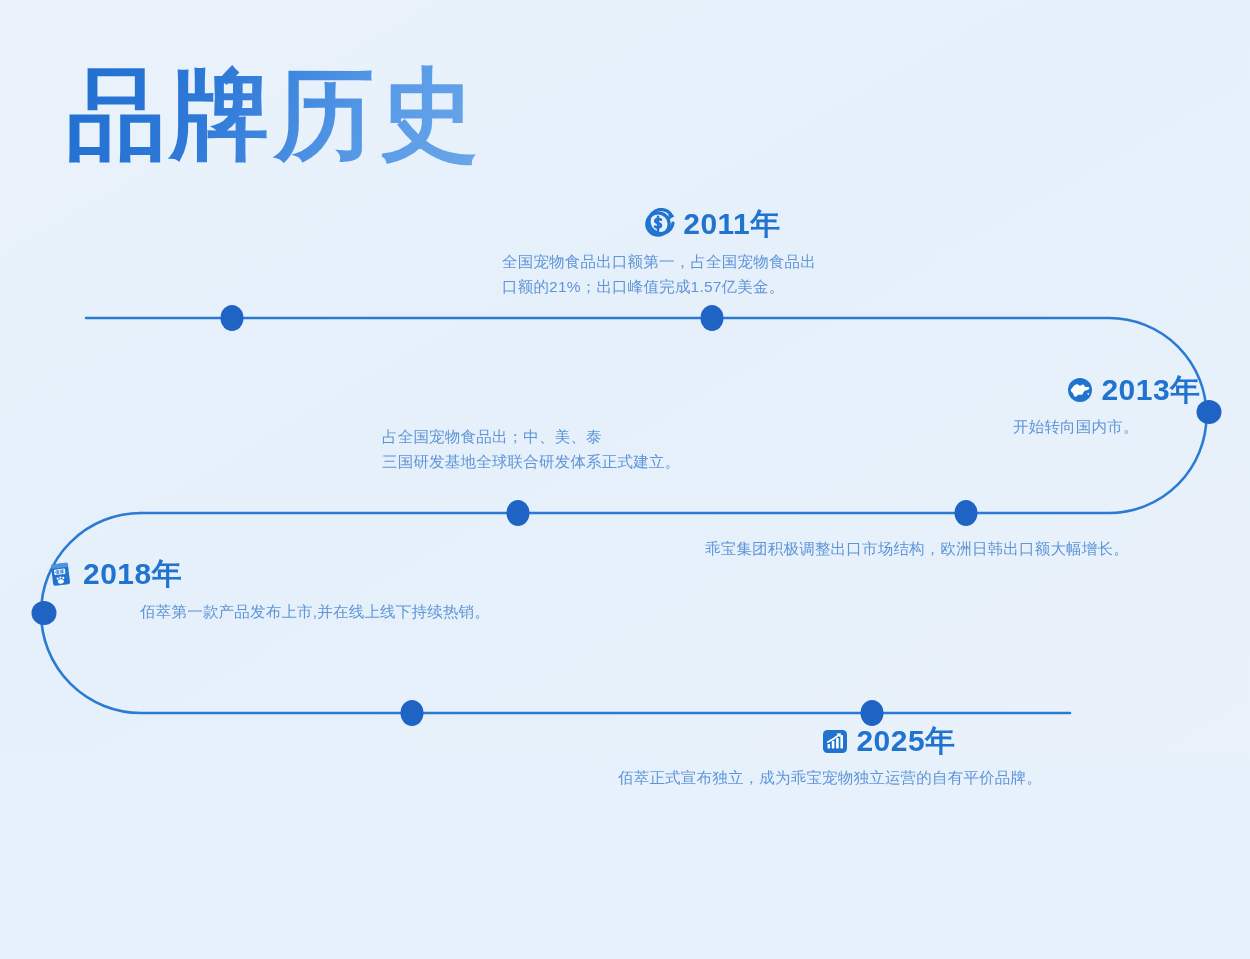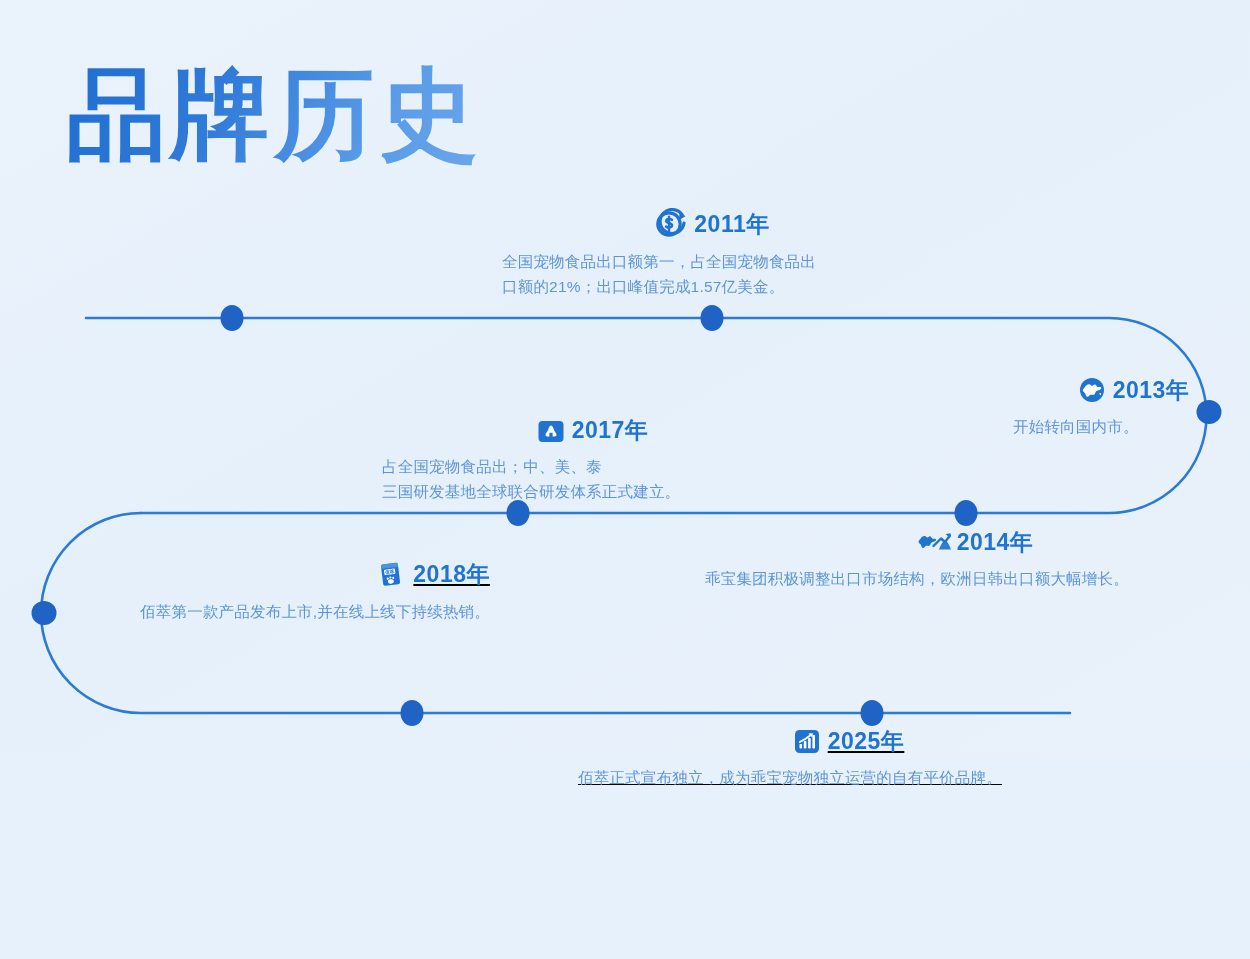--- a/index.html
+++ b/index.html
@@ -53,21 +53,21 @@
     position: absolute;
   }
   .ms-head {
     display: flex;
     align-items: center;
     justify-content: center;
     gap: 6px;
     white-space: nowrap;
   }
   .ms-year {
-    font-size: 23px;
+    font-size: 30px;
     font-weight: 700;
     color: #2073cf;
     letter-spacing: 0.5px;
     line-height: 1;
   }
   .ms-desc {
     margin-top: 9px;
     font-size: 15.5px;
     line-height: 1.62;
     color: #5e95d8;
@@ -138,78 +138,51 @@
                    c-1.6-.3-1.3-2.3-2.2-3.6 c-.8-1.2-2.4-1.3-2.2-2.9 c.1-1.2 1.1-1.8 1.7-2.8 z" fill="#ffffff"></path>
           <path d="M21.8 18.8 l2.4-.8 l-.6 2.3 z" fill="#ffffff"></path>
         </svg>
       </span>
       <span class="ms-year">2013年</span>
     </div>
     <div class="ms-desc">开始转向国内市。</div>
   </div>
 
   <div class="milestone center-x" style="left:592px; top:415px; width:420px;">
-    <div class="ms-head">
-      <span class="icon">
-        <svg width="30" height="30" viewBox="0 0 30 30">
-          <rect x="2.5" y="6" width="25" height="21" rx="4" fill="#2073cf"></rect>
-          <path d="M15 10.5 c1.6 0 2.2 2.4 2.9 4.3 c.8 2.2 2.6 3.3 2.6 5.3 c0 .9-.8 1.4-1.9 1.4
-                   l-7.2 0 c-1.1 0-1.9-.5-1.9-1.4 c0-2 1.8-3.1 2.6-5.3 c.7-1.9 1.3-4.3 2.9-4.3 z" fill="#ffffff"></path>
-          <rect x="13.4" y="17.8" width="3.2" height="4.2" fill="#2073cf"></rect>
-        </svg>
-      </span>
-      <span class="ms-year">2017年</span>
-    </div>
     <div class="ms-desc">占全国宠物食品出；中、美、泰
 三国研发基地全球联合研发体系正式建立。</div>
   </div>
 
   <div class="milestone center-x" style="left:975px; top:527px; width:540px;">
-    <div class="ms-head">
-      <span class="icon">
-        <svg width="34" height="30" viewBox="0 0 34 30">
-          <path d="M3.2 12.2 c1.3-2.1 3-3.5 5.1-3 c1 .2 1.2 1.4 2.3 1.2 c1.1-.2 1.5-1.5 2.7-1.1
-                   c1 .3 .9 1.6 1.9 2.1 c1.3.7 2.8-.3 3.7.8 c.7 1-.6 1.9-1.5 2.4
-                   c-1.4.7-1.9.3-3.1 1.1 c-1.1.9-.6 2.1-1.7 2.9 c-1.4 1-2.3-.2-3.8.4
-                   c-1.4.6-1.5 2.2-3 1.9 c-1.5-.3-1.2-2.2-2.1-3.4 c-.8-1.1-2.3-1.2-2.1-2.8
-                   c.1-1.1 1-1.7 1.6-2.6 z" fill="#2073cf"></path>
-          <path d="M22 22.5 c0-0 3.2-9 6-9 c2.8 0 6 9 6 9 z" fill="#2073cf" opacity="0.92"></path>
-          <path d="M19.5 8 L30 8 L30 4.5 L19.5 4.5 Z" fill="none"></path>
-          <path d="M16.5 19 L24 11.5 L28 15 L33 8.5" fill="none" stroke="#2073cf" stroke-width="2.4" stroke-linecap="round" stroke-linejoin="round"></path>
-          <path d="M28.6 7 L33.6 6.2 L33 11.3 Z" fill="#2073cf"></path>
-        </svg>
-      </span>
-      <span class="ms-year">2014年</span>
-    </div>
     <div class="ms-desc">乖宝集团积极调整出口市场结构，欧洲日韩出口额大幅增长。</div>
   </div>
 
   <div class="milestone center-x" style="left:265px; top:558px; width:450px;">
-    <div class="ms-head" style="justify-content:flex-end; padding-left:5px;text-decoration:underline;">
+    <div class="ms-head" style="justify-content:flex-start; padding-left:5px;">
       <span class="icon">
         <svg width="32" height="32" viewBox="0 0 32 32">
           <g transform="rotate(-7 16 16)">
             <rect x="7" y="5.5" width="17" height="21.5" rx="2" fill="#2073cf"></rect>
             <rect x="7" y="5.5" width="17" height="4.2" rx="1.2" fill="#4e93de"></rect>
             <rect x="9.5" y="11" width="11" height="5.4" rx="1" fill="#ffffff"></rect>
             <text x="15" y="15.3" font-size="4.6" fill="#2073cf" text-anchor="middle" font-family="'Liberation Sans', sans-serif" font-weight="700">佰萃</text>
             <circle cx="12.2" cy="20.2" r="1.1" fill="#ffffff"></circle>
             <circle cx="15" cy="19.4" r="1.1" fill="#ffffff"></circle>
             <circle cx="17.8" cy="20.2" r="1.1" fill="#ffffff"></circle>
             <ellipse cx="15" cy="23.4" rx="3" ry="2.2" fill="#ffffff"></ellipse>
           </g>
         </svg>
       </span>
       <span class="ms-year">2018年</span>
     </div>
     <div class="ms-desc left-align">佰萃第一款产品发布上市,并在线上线下持续热销。</div>
   </div>
 
 
-  <div class="milestone center-x" style="left:848px; top:726px; width:540px;text-decoration:underline;">
+  <div class="milestone center-x" style="left:888px; top:726px; width:540px;">
     <div class="ms-head">
       <span class="icon">
         <svg width="30" height="30" viewBox="0 0 30 30">
           <rect x="3" y="4" width="24" height="23" rx="4.5" fill="#2073cf"></rect>
           <rect x="7.5" y="18" width="2.6" height="4.5" rx="0.8" fill="#ffffff"></rect>
           <rect x="11.8" y="15" width="2.6" height="7.5" rx="0.8" fill="#ffffff"></rect>
           <rect x="16.1" y="12" width="2.6" height="10.5" rx="0.8" fill="#ffffff"></rect>
           <rect x="20.4" y="9" width="2.6" height="13.5" rx="0.8" fill="#ffffff"></rect>
           <path d="M7.8 16 C 11.5 14.2 15 12 18.5 9.2" fill="none" stroke="#ffffff" stroke-width="1.8" stroke-linecap="round"></path>
           <path d="M16.4 7.4 L21 7.2 L20.4 11.6 Z" fill="#ffffff"></path>

